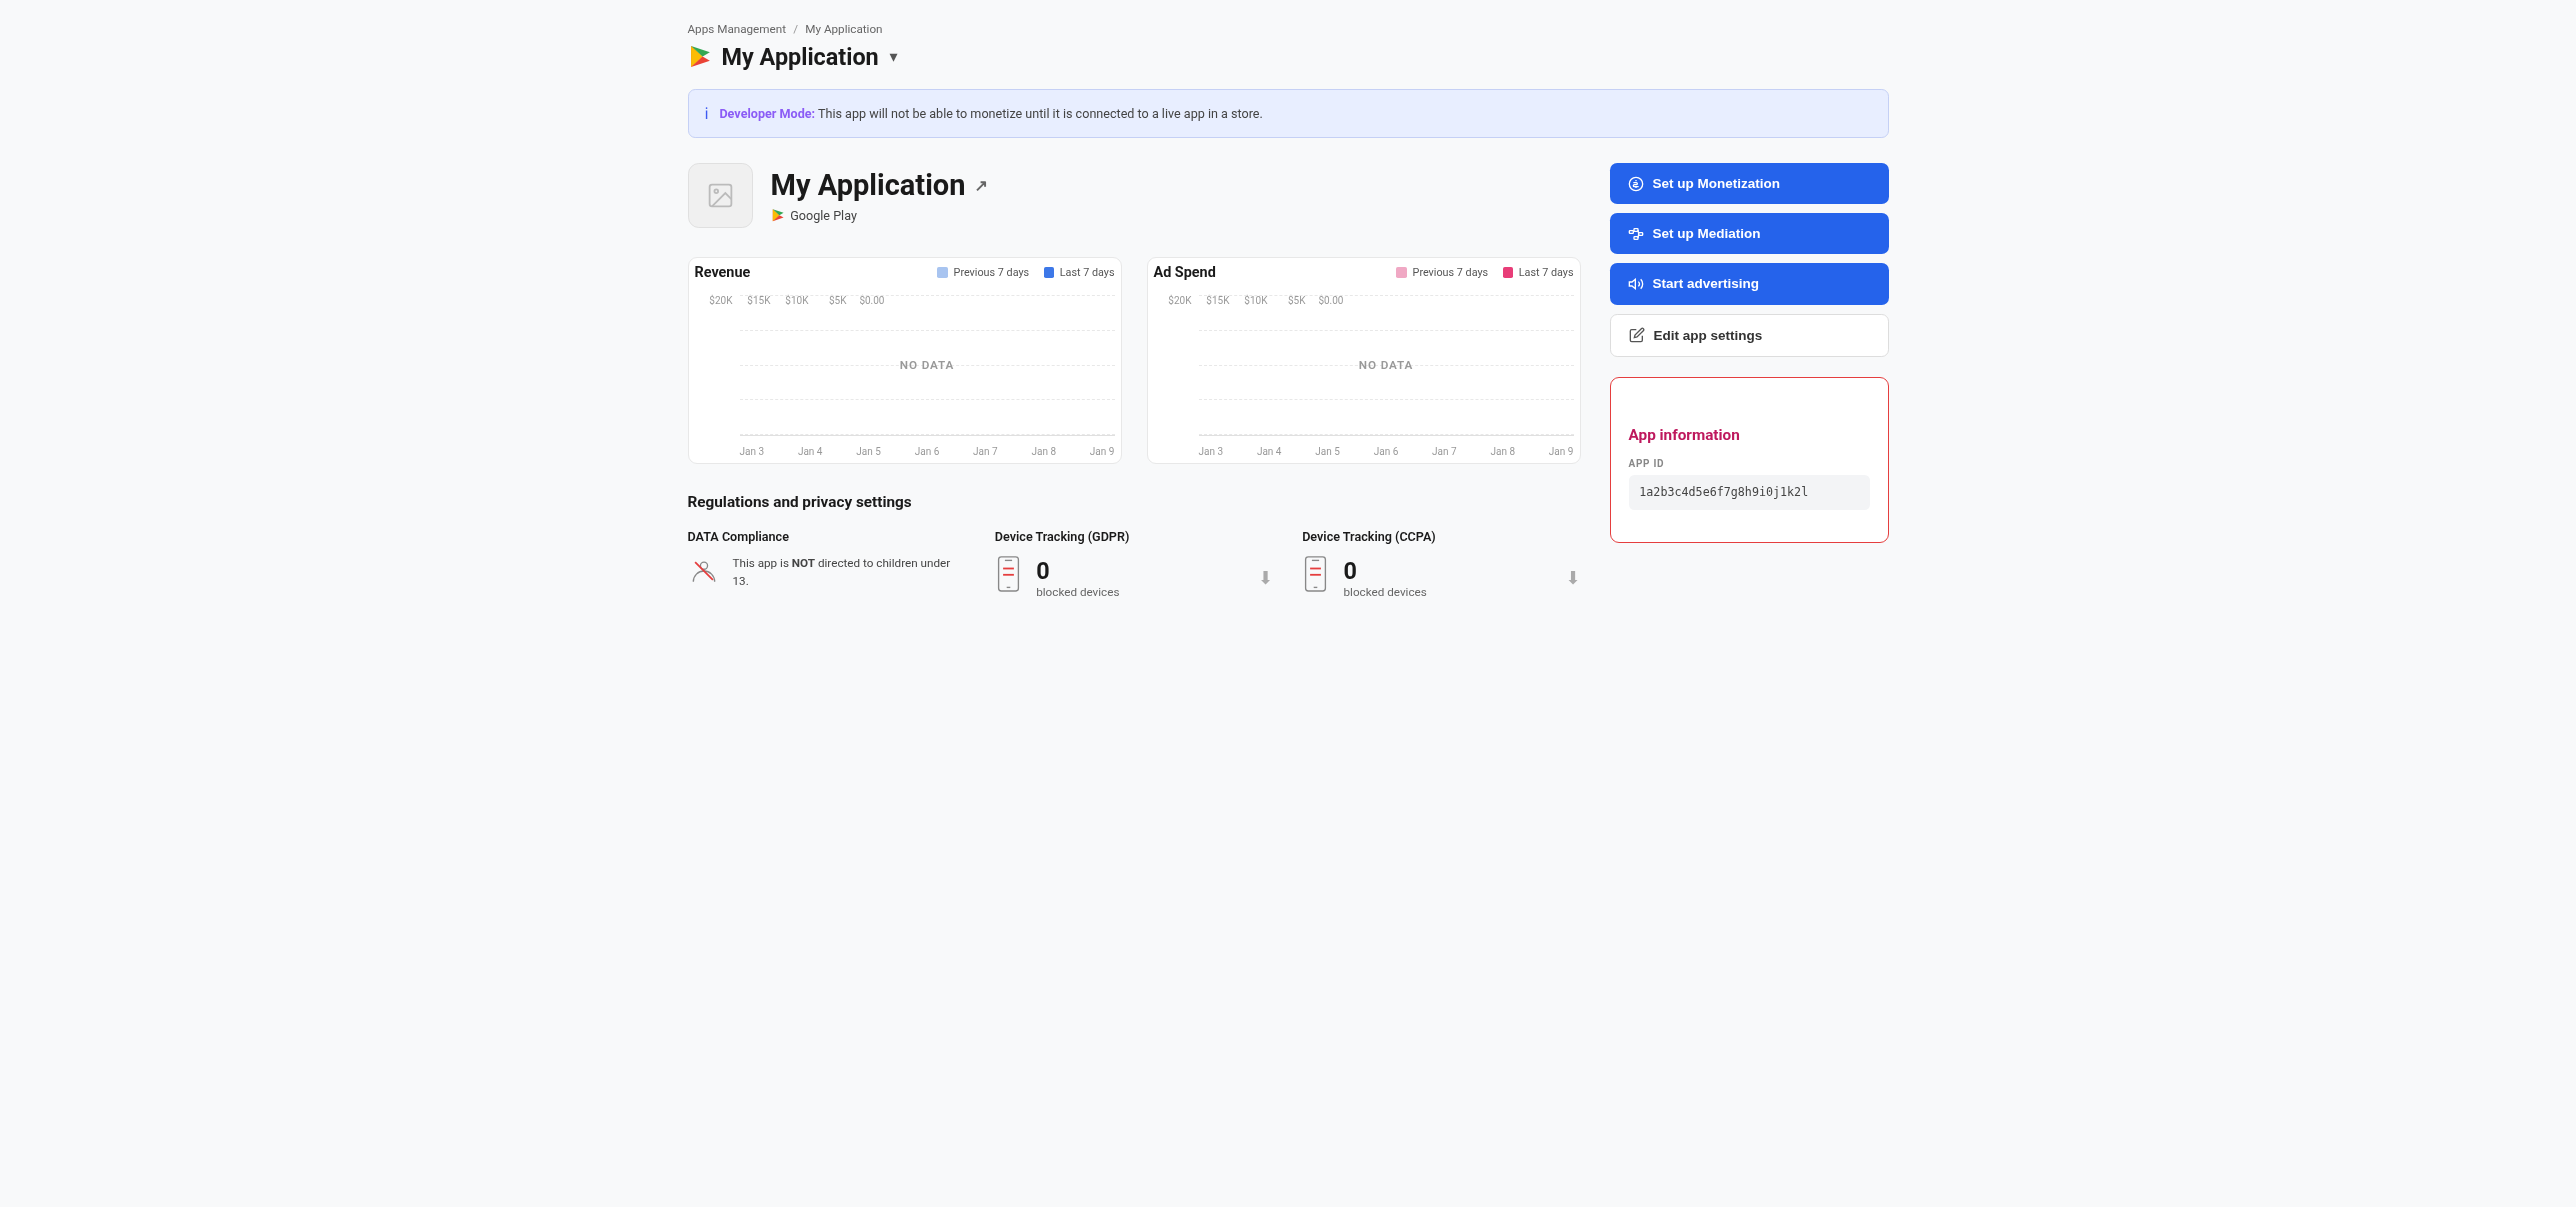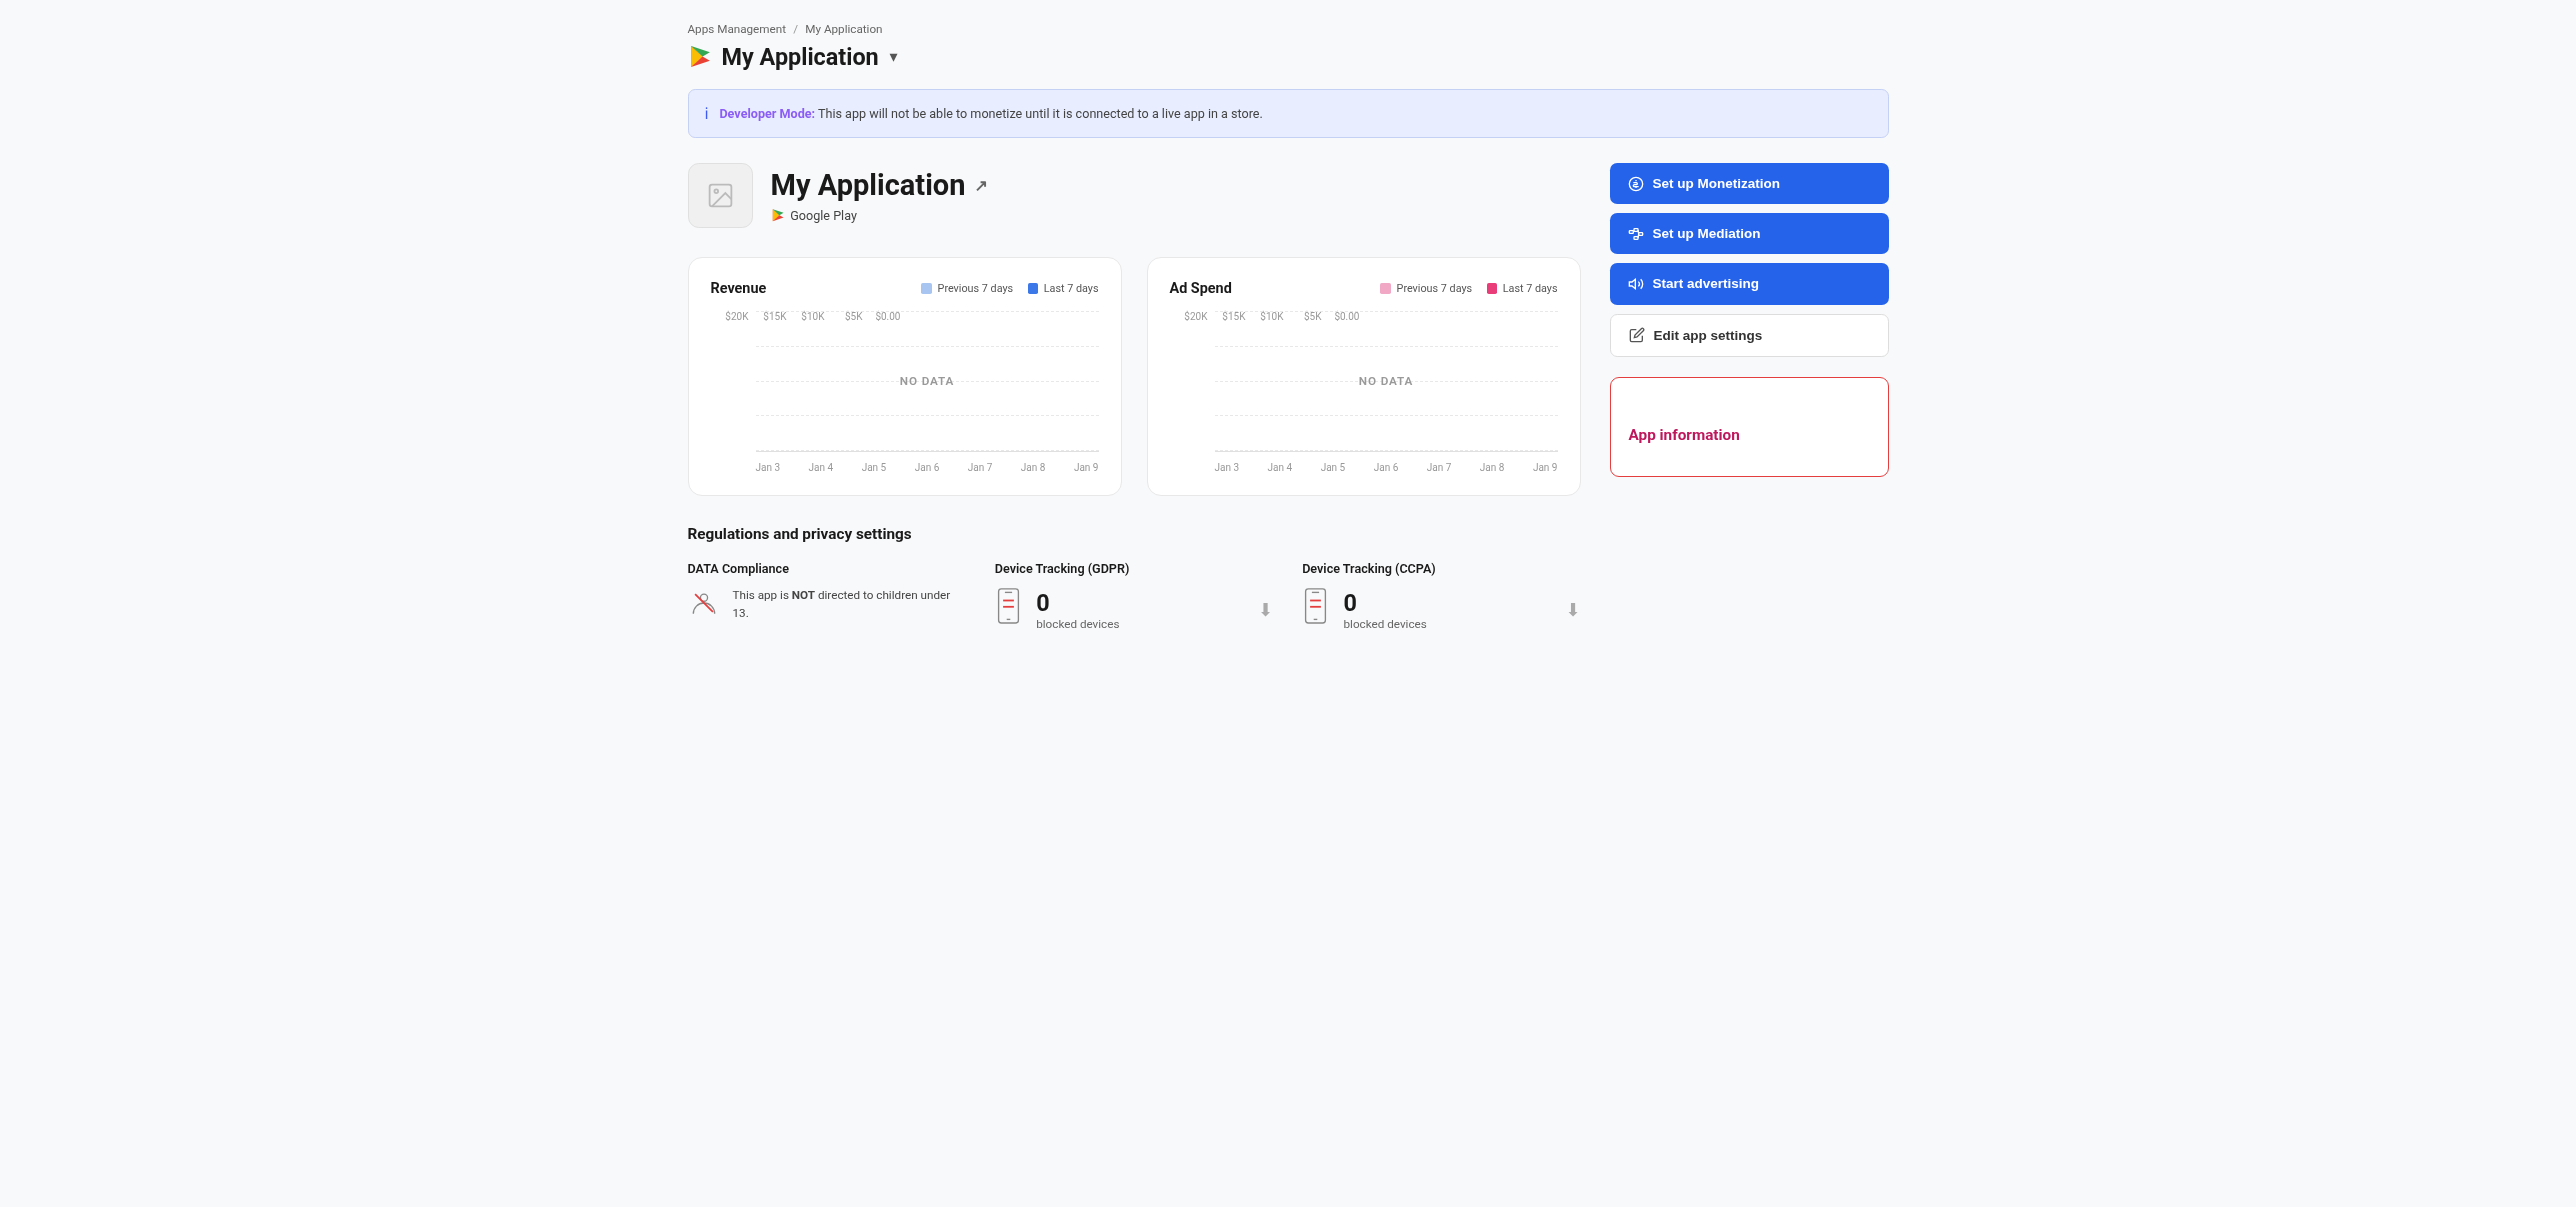--- a/index.html
+++ b/index.html
@@ -31,21 +31,21 @@
     
     .app-info-card { display: flex; align-items: center; gap: 18px; margin-bottom: 29px; }
     .app-icon-placeholder { width: 65px; height: 65px; background: #f0f0f0; border-radius: 10.8px; display: flex; align-items: center; justify-content: center; border: 0.9px solid #e0e0e0; flex-shrink: 0; }
     .app-icon-placeholder svg { width: 29px; height: 29px; color: #aaa; }
     .app-name { font-size: 29px; font-weight: 700; color: #1a1a1a; margin-bottom: 5.4px; display: flex; align-items: center; gap: 9px; }
     .app-name .external-link { font-size: 16px; color: #666; cursor: pointer; }
     .app-store-badge { display: flex; align-items: center; gap: 5.4px; color: #444; font-size: 12.6px; }
     
     
     .charts-section { display: flex; gap: 25px; margin-bottom: 29px; }
-    .chart-card { flex: 1; background: #fff; border-radius: 14px; padding: 22px; border: 0.9px solid #e8e8e8; }
+    .chart-card { flex: 1; background: #fff; border-radius: 9px; padding: 6px; border: 0.9px solid #e8e8e8; }
     .chart-header { display: flex; align-items: center; justify-content: space-between; margin-bottom: 14.4px; }
     .chart-title { font-size: 14.4px; font-weight: 700; color: #1a1a1a; }
     .chart-legend { display: flex; gap: 14.4px; align-items: center; }
     .legend-item { display: flex; align-items: center; gap: 5.4px; font-size: 10.8px; color: #555; }
     .legend-dot { width: 10.8px; height: 10.8px; border-radius: 1.8px; }
     
     
     .chart-body { position: relative; height: 162px; }
     .chart-y-labels { position: absolute; left: 0; top: 0; bottom: 21.6px; display: flex; flex-direction: row; justify-content: space-between; }
     .chart-y-label { font-size: 10px; color: #999; text-align: right; width: 38px; }
@@ -328,17 +328,21 @@
           <svg width="16" height="16" viewBox="0 0 24 24" fill="none" stroke="#555" stroke-width="2">
             <path d="M11 4H4a2 2 0 0 0-2 2v14a2 2 0 0 0 2 2h14a2 2 0 0 0 2-2v-7"></path>
             <path d="M18.5 2.5a2.121 2.121 0 0 1 3 3L12 15l-4 1 1-4 9.5-9.5z"></path>
           </svg>
           <span>Edit app settings</span>
         </button>
       </div>
 
       <div class="app-info-box">
         <div class="app-info-box-title">App information</div>
+        <div class="info-field">
+          <div class="info-field-label">APP ID</div>
+          <div class="info-field-value">1a2b3c4d5e6f7g8h9i0j1k2l</div>
+        </div>
       </div>
     </div>
   </div>
 </div>
 
 
 </body></html>

